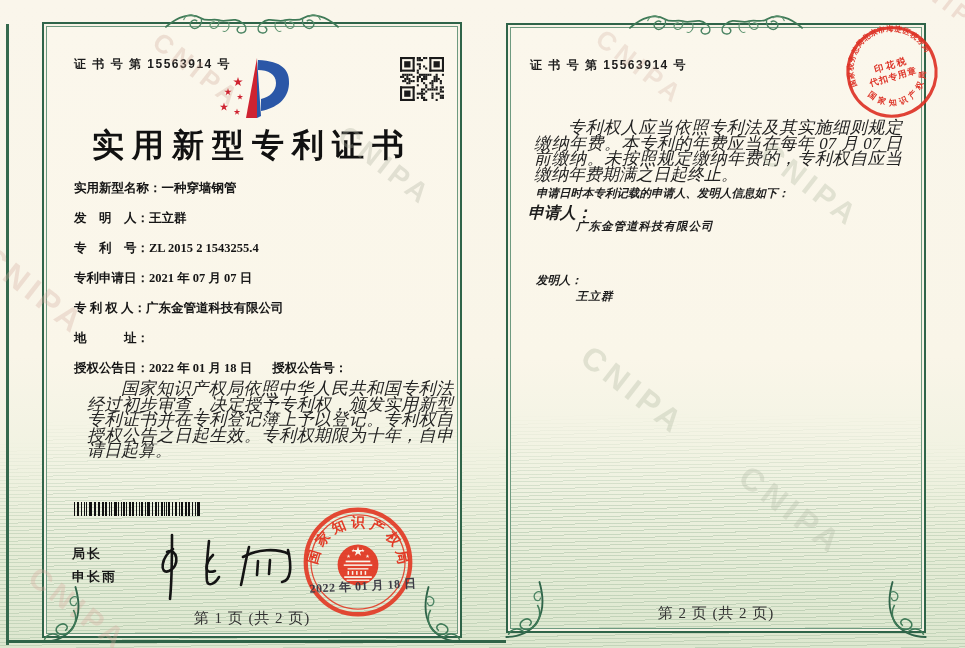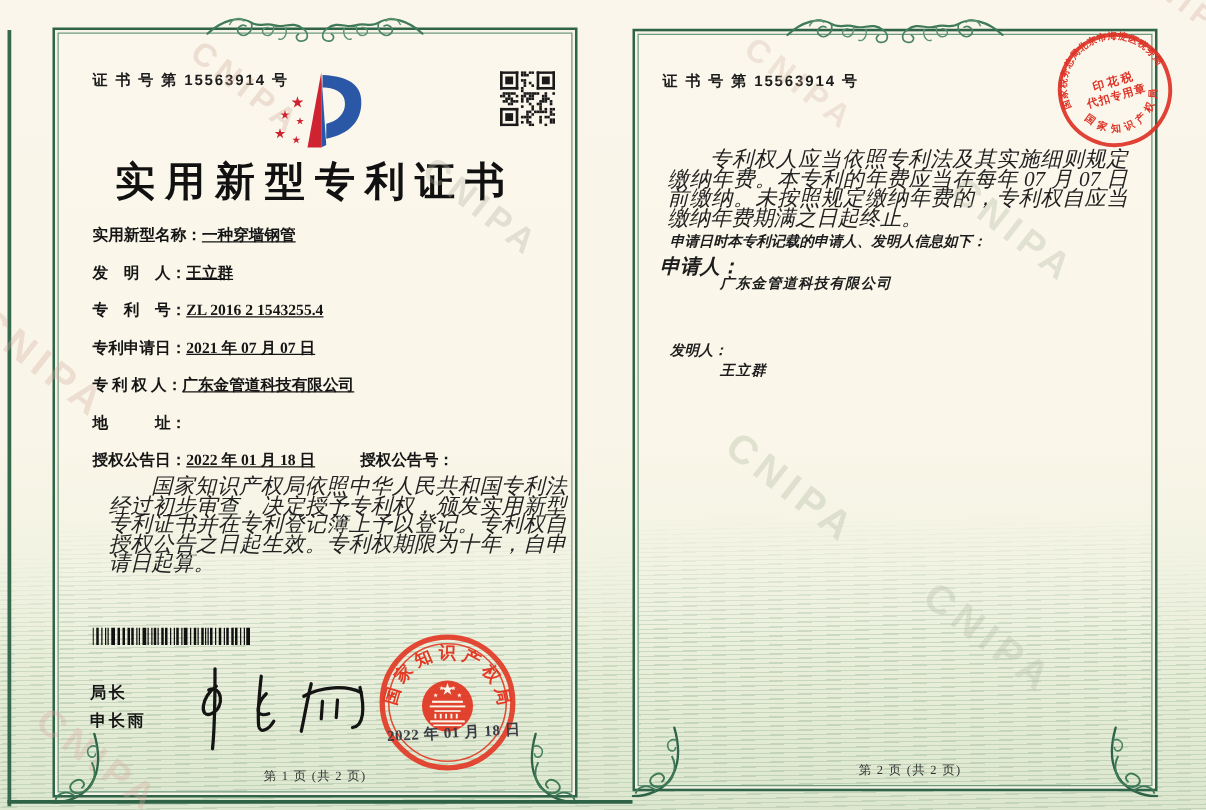--- a/index.html
+++ b/index.html
@@ -21,26 +21,26 @@
     background:repeating-linear-gradient(179deg,rgba(104,146,110,.25) 0 1px,transparent 1px 3.6px);
     -webkit-mask-image:linear-gradient(180deg,transparent 0,#000 45%);
     mask-image:linear-gradient(180deg,transparent 0,#000 45%);}
   .abs{position:absolute;z-index:1;}
   .certno{font-family:Liberation Sans, sans-serif;font-size:12px;color:#1c1c1c;letter-spacing:1.5px;font-weight:600;}
   .title{width:100%;text-align:center;font-family:"Liberation Serif","DejaVu Serif",serif;
     font-size:32px;font-weight:700;color:#111;letter-spacing:8px;}
   .frow{display:flex;margin-bottom:13px;font-family:"Liberation Serif","DejaVu Serif",serif;
     font-size:12.5px;font-weight:600;color:#151515;line-height:17px;}
   .flab{flex:none;white-space:pre;}
-  .fval{white-space:pre-line;text-decoration:underline;}
+  .fval{white-space:pre-line;}
   .para{font-family:"Liberation Serif","DejaVu Serif",serif;font-style:italic;font-size:17px;
     line-height:15.5px;color:#222;text-indent:2em;text-align:justify;}
   .kai{font-family:Liberation Serif, serif;font-style:italic;font-weight:600;color:#1d1d1d;}
   .footer{width:100%;text-align:center;font-family:"Liberation Serif","DejaVu Serif",serif;
-    font-size:10px;color:#333;letter-spacing:1px;}
+    font-size:15px;color:#333;letter-spacing:1px;}
   .wm{position:absolute;z-index:2;font-weight:700;letter-spacing:5px;transform:rotate(38deg);
     font-family:"Liberation Sans","DejaVu Sans",sans-serif;pointer-events:none;}
   .boss{font-size:13px;font-weight:700;color:#161616;letter-spacing:2px;}
   .sealdate{font-family:"Liberation Serif","DejaVu Serif",serif;font-size:12px;font-weight:700;
     color:#3c3c46;transform:rotate(-3deg);letter-spacing:.5px;z-index:3;}
   .orn-top{position:absolute;top:-14px;left:50%;transform:translateX(-50%);width:176px;height:30px;
     display:flex;z-index:2;}
   .cnr{position:absolute;width:42px;height:58px;z-index:2;}
 </style>
 </head>
@@ -252,37 +252,37 @@
       <div class="frow">
           <span class="flab">实用新型名称：</span>
           <span class="fval">一种穿墙钢管</span>
         </div>
       <div class="frow">
           <span class="flab">发　明　人：</span>
           <span class="fval">王立群</span>
         </div>
       <div class="frow">
           <span class="flab">专　利　号：</span>
-          <span class="fval">ZL 2016 2 1543255.4</span>
+          <span class="fval">ZL 2015 2 1543255.4</span>
         </div>
       <div class="frow">
           <span class="flab">专利申请日：</span>
           <span class="fval">2021 年 07 月 07 日</span>
         </div>
       <div class="frow">
           <span class="flab">专 利 权 人：</span>
           <span class="fval">广东金管道科技有限公司</span>
         </div>
       <div class="frow">
           <span class="flab">地　　　址：</span>
         </div>
       <div class="frow">
         <span class="flab">授权公告日：</span>
           <span class="fval">2022 年 01 月 18 日</span>
-        <span class="flab" style="margin-left:36px">授权公告号：</span>
+        <span class="flab" style="margin-left:20px">授权公告号：</span>
       </div>
     </div>
 
     <div class="abs para" style="left:43px;top:357px;width:366px">国家知识产权局依照中华人民共和国专利法经过初步审查，决定授予专利权，颁发实用新型专利证书并在专利登记簿上予以登记。专利权自授权公告之日起生效。专利权期限为十年，自申请日起算。</div>
 
     <svg class="abs" style="left:30px;top:478px" width="126" height="14" viewBox="0 0 126 14" id="barcode">
         <rect x="0" y="0" width="1" height="14" fill="#111"></rect>
         <rect x="3" y="0" width="2" height="14" fill="#111"></rect>
         <rect x="7" y="0" width="1" height="14" fill="#111"></rect>
         <rect x="10" y="0" width="1" height="14" fill="#111"></rect>
@@ -418,15 +418,15 @@
     </svg>
 
     <div class="abs para" style="left:26px;top:95px;width:368px">专利权人应当依照专利法及其实施细则规定缴纳年费。本专利的年费应当在每年 07 月 07 日前缴纳。未按照规定缴纳年费的，专利权自应当缴纳年费期满之日起终止。</div>
 
     <div class="abs kai" style="left:28px;top:161px;font-size:11.5px">申请日时本专利记载的申请人、发明人信息如下：</div>
     <div class="abs kai" style="left:20px;top:178px;font-size:16px">申请人：</div>
     <div class="abs kai" style="left:68px;top:194px;font-size:11.5px;letter-spacing:1px">广东金管道科技有限公司</div>
     <div class="abs kai" style="left:28px;top:248px;font-size:11.5px">发明人：</div>
     <div class="abs kai" style="left:68px;top:264px;font-size:11.5px;letter-spacing:1px">王立群</div>
 
-    <div class="abs footer" style="left:12px;bottom:8px">第 2 页 (共 2 页)</div>
+    <div class="abs footer" style="left:0;bottom:8px">第 2 页 (共 2 页)</div>
   </div>
 </div>
 
 </body></html>

